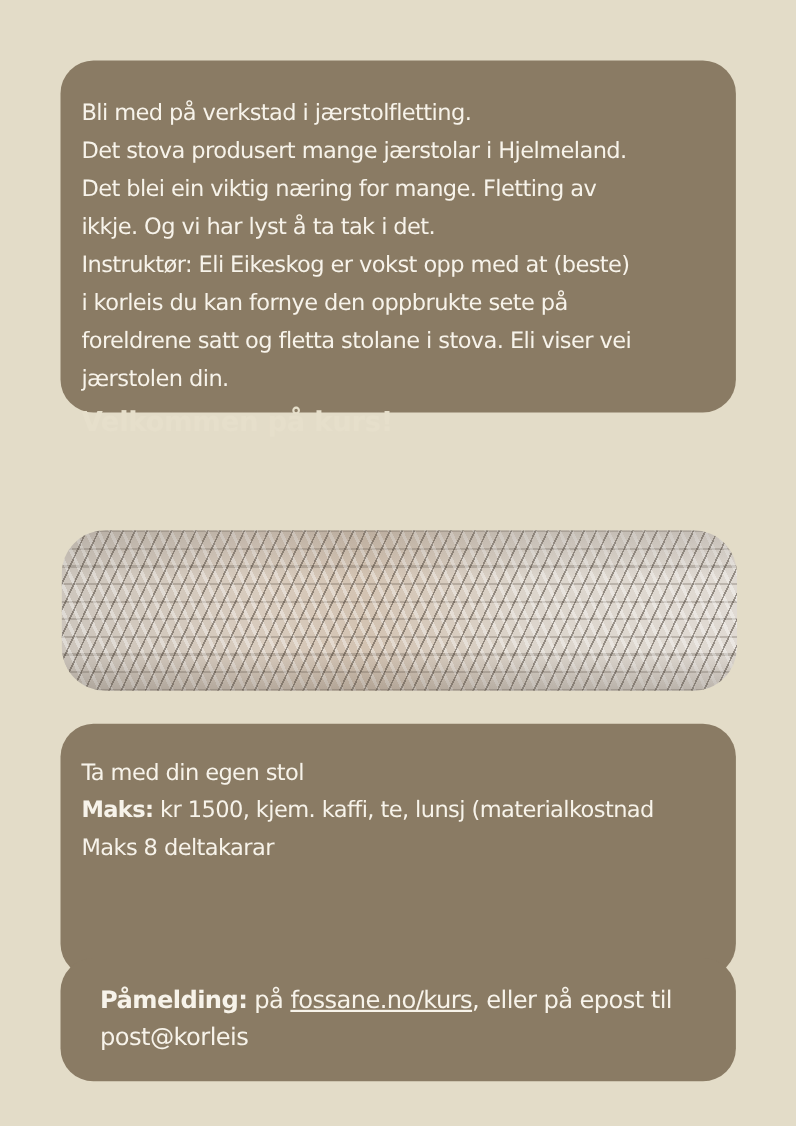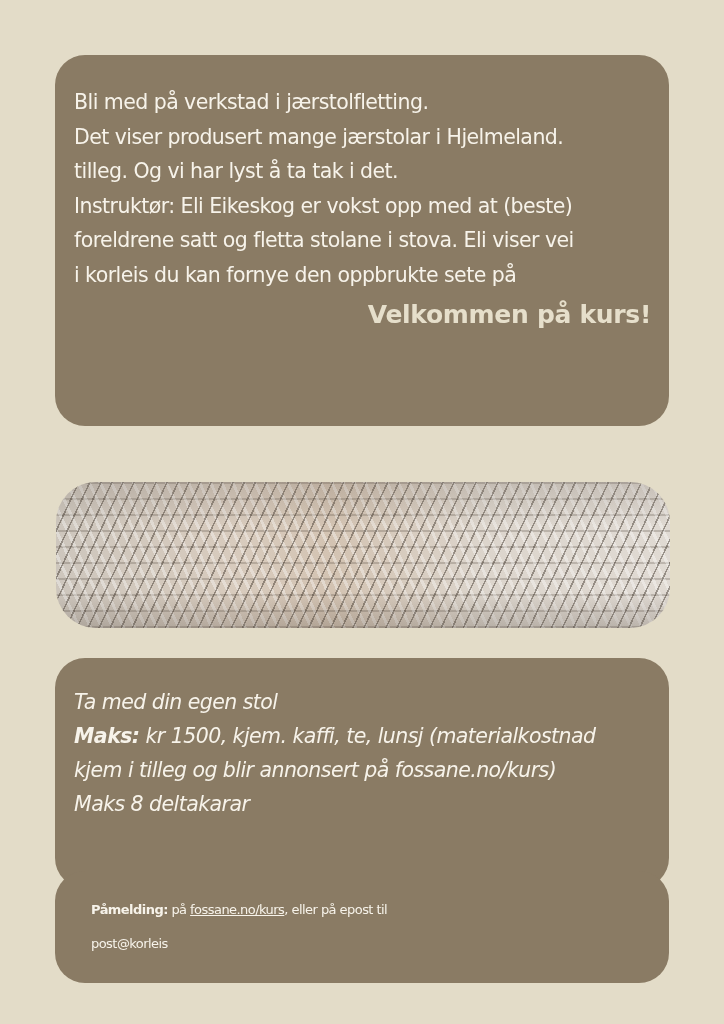--- a/index.html
+++ b/index.html
@@ -11,64 +11,65 @@
     overflow: hidden;
   }
   .box {
     position: absolute;
     left: 55px; width: 614px;
     background: #8a7b64;
     border-radius: 30px;
     color: #f7f3ea;
     box-sizing: border-box;
   }
-  .intro { top: 55px; height: 371px; padding: 30px 18px 0 19px; }
+  .intro { top: 55px; height: 320px; padding: 30px 18px 0 19px; }
   .intro p { margin: 0; font-size: 20.5px; line-height: 34.5px; letter-spacing: -0.55px; }
   .welcome {
-    margin-top: 8px; text-align: right; font-weight: bold;
+    margin-top: 8px; text-align: left; font-weight: bold;
     font-size: 25px; color: #e6dfcb; letter-spacing: -0.3px;
   }
   .photo {
     position: absolute; left: 56px; top: 482px; width: 614px; height: 146px;
     border-radius: 40px; overflow: hidden;
     background:
       repeating-linear-gradient(115deg, rgba(60,50,40,0.45) 0 1.5px, transparent 1.5px 10px),
       repeating-linear-gradient(65deg, rgba(255,255,255,0.35) 0 3px, transparent 3px 10px),
       repeating-linear-gradient(0deg, rgba(80,70,60,0.25) 0 2px, transparent 2px 16px),
       linear-gradient(90deg, #cdc6bd 0%, #d8cbbd 30%, #d3c3b2 45%, #dcd5cc 70%, #e0dad3 100%);
   }
   .photo::after {
     content: ""; position: absolute; inset: 0;
     background: linear-gradient(180deg, rgba(120,110,100,0.25) 0%, transparent 30%, transparent 75%, rgba(100,90,80,0.3) 100%);
   }
-  .info { top: 658px; height: 230px; padding: 27px 18px 0 19px; font-style: italic; }
+  .info { top: 658px; height: 230px; padding: 27px 18px 0 19px; }
   .info p { margin: 0; font-size: 20.5px; line-height: 34px; letter-spacing: -0.55px; }
   .reg { top: 871px; height: 112px; padding: 22px 18px 0 36px; }
-  .reg p { margin: 0; font-size: 13px; line-height: 34px; letter-spacing: -0.55px; }
+  .reg p { margin: 0; font-size: 22px; line-height: 34px; letter-spacing: -0.55px; }
   b { font-weight: bold; }
   a { color: #f7f3ea; text-decoration: underline; }
 </style>
 </head>
 <body>
 
 <div class="box intro">
   <p>Bli med på verkstad i jærstolfletting.</p>
-  <p>Det viser produsert mange jærstolar i Hjelmeland.</p>
-  <p>tilleg. Og vi har lyst å ta tak i det.</p>
+  <p>Det stova produsert mange jærstolar i Hjelmeland.</p>
+  <p>Det blei ein viktig næring for mange. Fletting av</p>
+  <p>ikkje. Og vi har lyst å ta tak i det.</p>
   <p>Instruktør: Eli Eikeskog er vokst opp med at (beste)</p>
+  <p>i korleis du kan fornye den oppbrukte sete på</p>
   <p>foreldrene satt og fletta stolane i stova. Eli viser vei</p>
-  <p>i korleis du kan fornye den oppbrukte sete på</p>
+  <p>jærstolen din.</p>
   <div class="welcome">Velkommen på kurs!</div>
 </div>
 
 <div class="photo"></div>
 
 <div class="box info">
   <p>Ta med din egen stol</p>
   <p><b>Maks:</b><span> kr 1500, kjem. kaffi, te, lunsj (materialkostnad</span></p>
-  <p>kjem i tilleg og blir annonsert på fossane.no/kurs)</p>
   <p>Maks 8 deltakarar</p>
 </div>
 
 <div class="box reg">
   <p><b>Påmelding:</b><span> på </span><a>fossane.no/kurs</a><span>, eller på epost til</span></p>
   <p>post@korleis</p>
 </div>
 
 </body></html>

